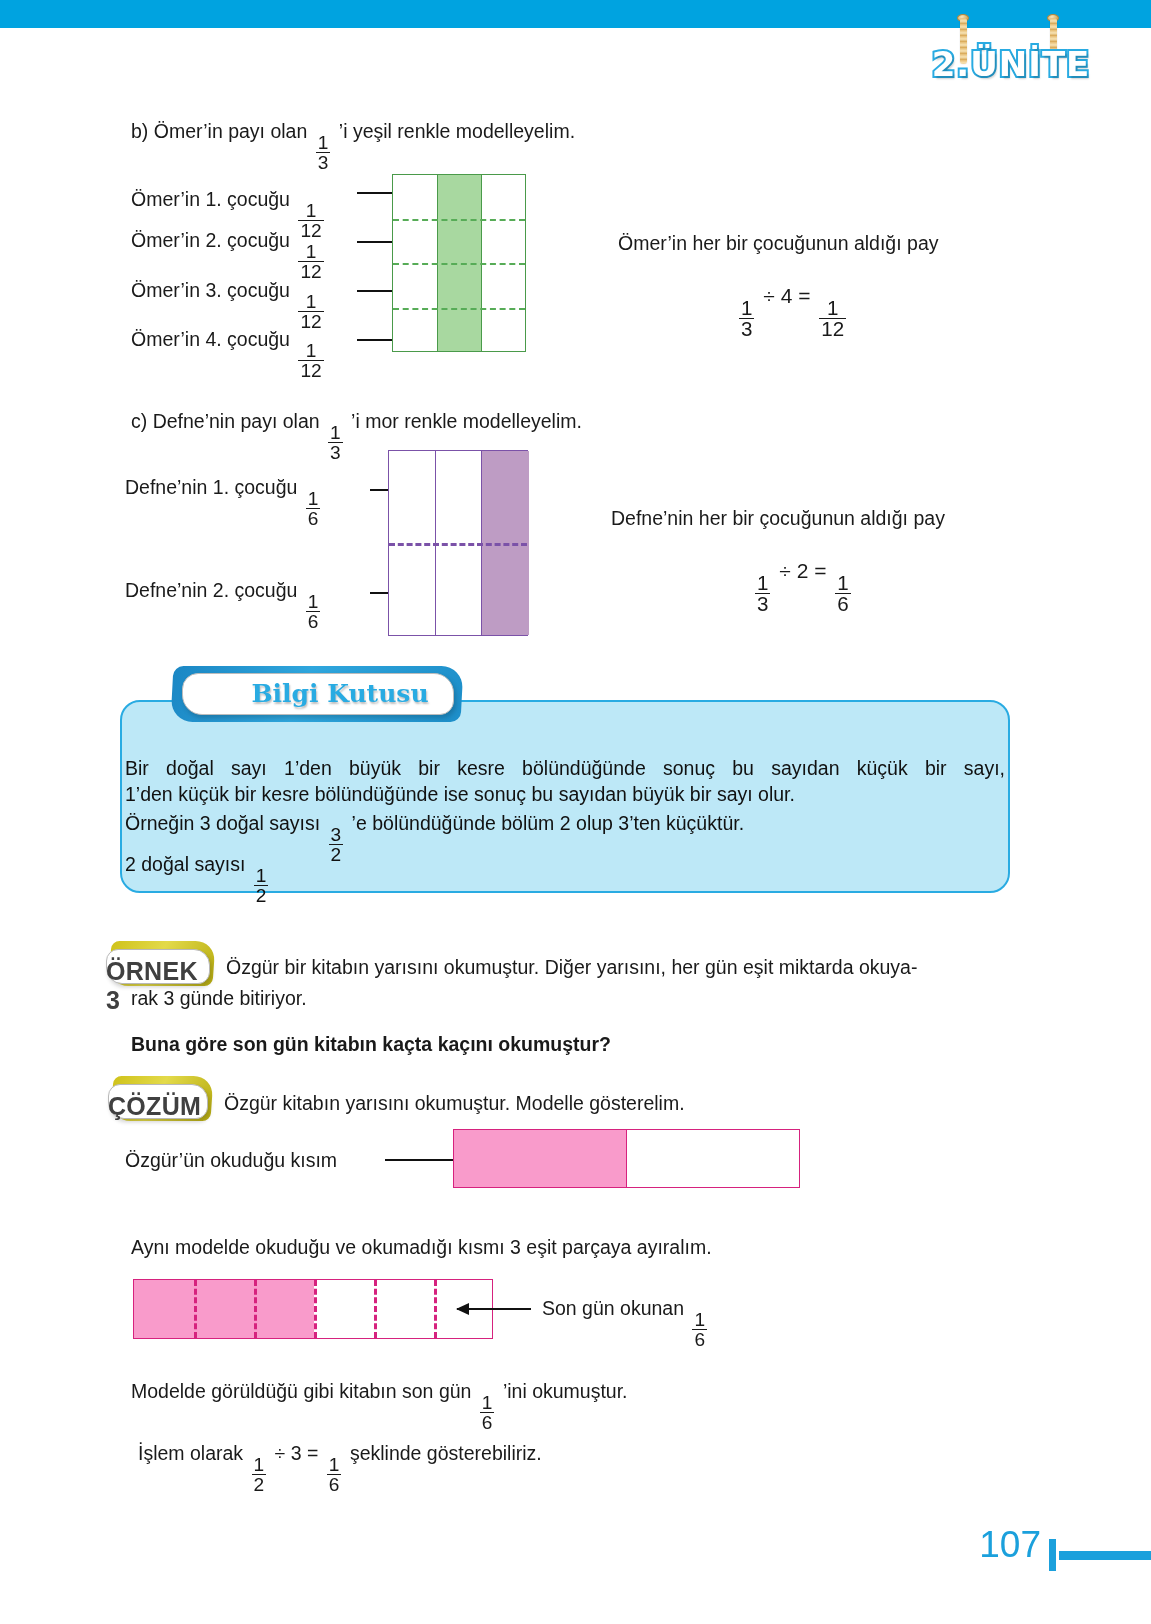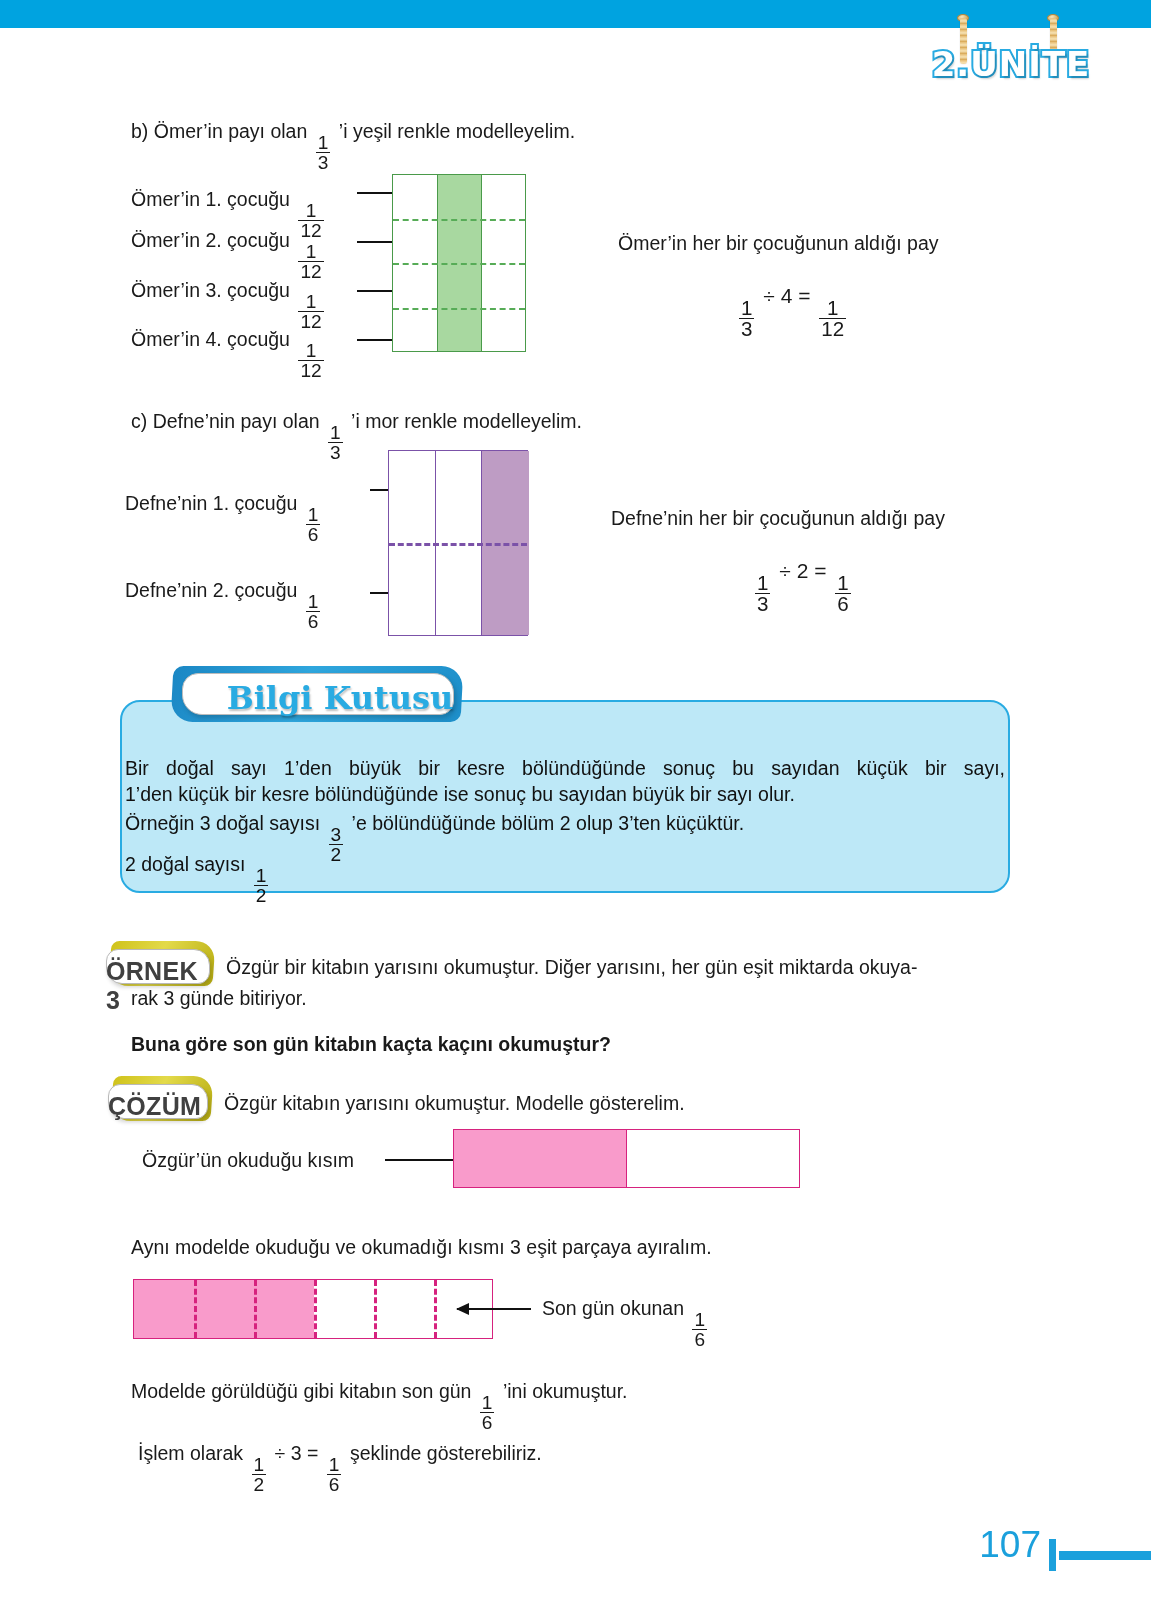--- a/index.html
+++ b/index.html
@@ -98,21 +98,21 @@
   }
   .info-tab{
     position:absolute; left:182px; top:673px; width:272px; height:42px;
     background:#ffffff; border:1.5px solid #bcbcbc;
     border-radius:16px 20px 14px 20px;
     box-shadow:2px 3px 5px rgba(0,0,0,.18);
   }
   .info-tab-label{
     position:absolute; left:182px; top:679px; width:316px;
     text-align:center; font-family:"DejaVu Serif", serif; font-weight:bold;
-    font-size:32px; color:#29ABE2;
+    font-size:25px; color:#29ABE2;
     text-shadow:1px 2px 2px rgba(0,0,0,.25);
   }
   .info-line{ position:absolute; font-size:19.5px; color:#111; }
 
   
   .tag-shadow{
     position:absolute;
     background:linear-gradient(115deg,#cfc21a 0%,#e3da4a 45%,#b8ad12 100%);
     border-radius:8px 20px 8px 20px;
     transform:skewX(-4deg);
@@ -221,21 +221,21 @@
 
 <div class="txt" style="left:131px; top:408px;">
   <span>c) Defne’nin payı olan</span>
   <span class="frac">
     <span class="num">1</span>
     <span class="den">3</span>
   </span>
   <span>’i mor renkle modelleyelim.</span>
 </div>
 
-<div class="txt" style="left:125px; top:474px;margin-top:16px;">
+<div class="txt" style="left:125px; top:474px;">
   <span>Defne’nin 1. çocuğu</span>
   <span class="frac">
     <span class="num">1</span>
     <span class="den">6</span>
   </span>
 </div>
 <div class="txt" style="left:125px; top:577px;">
   <span>Defne’nin 2. çocuğu</span>
   <span class="frac">
     <span class="num">1</span>
@@ -300,21 +300,21 @@
 <div class="txt" style="left:226px; top:954px;">Özgür bir kitabın yarısını okumuştur. Diğer yarısını, her gün eşit miktarda okuya-</div>
 <div class="txt" style="left:131px; top:985px;">rak 3 günde bitiriyor.</div>
 <div class="txt bold" style="left:131px; top:1031px;">Buna göre son gün kitabın kaçta kaçını okumuştur?</div>
 
 <div class="tag-shadow" style="left:112px; top:1076px; width:100px; height:45px;"></div>
 <div class="tag" style="left:108px; top:1084px; width:100px; height:35px;"></div>
 <div class="tag-label" style="left:108px; top:1092px; width:88px;">ÇÖZÜM</div>
 
 <div class="txt" style="left:224px; top:1090px;">Özgür kitabın yarısını okumuştur. Modelle gösterelim.</div>
 
-<div class="txt" style="left:142px; top:1147px;">Özgür’ün okuduğu kısım</div>
+<div class="txt" style="left:125px; top:1147px;">Özgür’ün okuduğu kısım</div>
 <div class="arrow" style="left:385px; top:1159px; width:82px;"></div>
 
 <div class="model" style="left:453px; top:1129px; width:347px; height:59px; border:1.4px solid #D6227E; background:#fff;">
   <div class="cell" style="left:0; top:0; width:173px; height:100%; background:#F99BCB; border-right:1.4px solid #D6227E;"></div>
 </div>
 
 <div class="txt" style="left:131px; top:1234px;">Aynı modelde okuduğu ve okumadığı kısmı 3 eşit parçaya ayıralım.</div>
 
 <div class="model" style="left:133px; top:1279px; width:360px; height:60px; border:1.4px solid #D6227E; background:#fff;">
   <div class="cell" style="left:0; top:0; width:180px; height:100%; background:#F99BCB;"></div>

